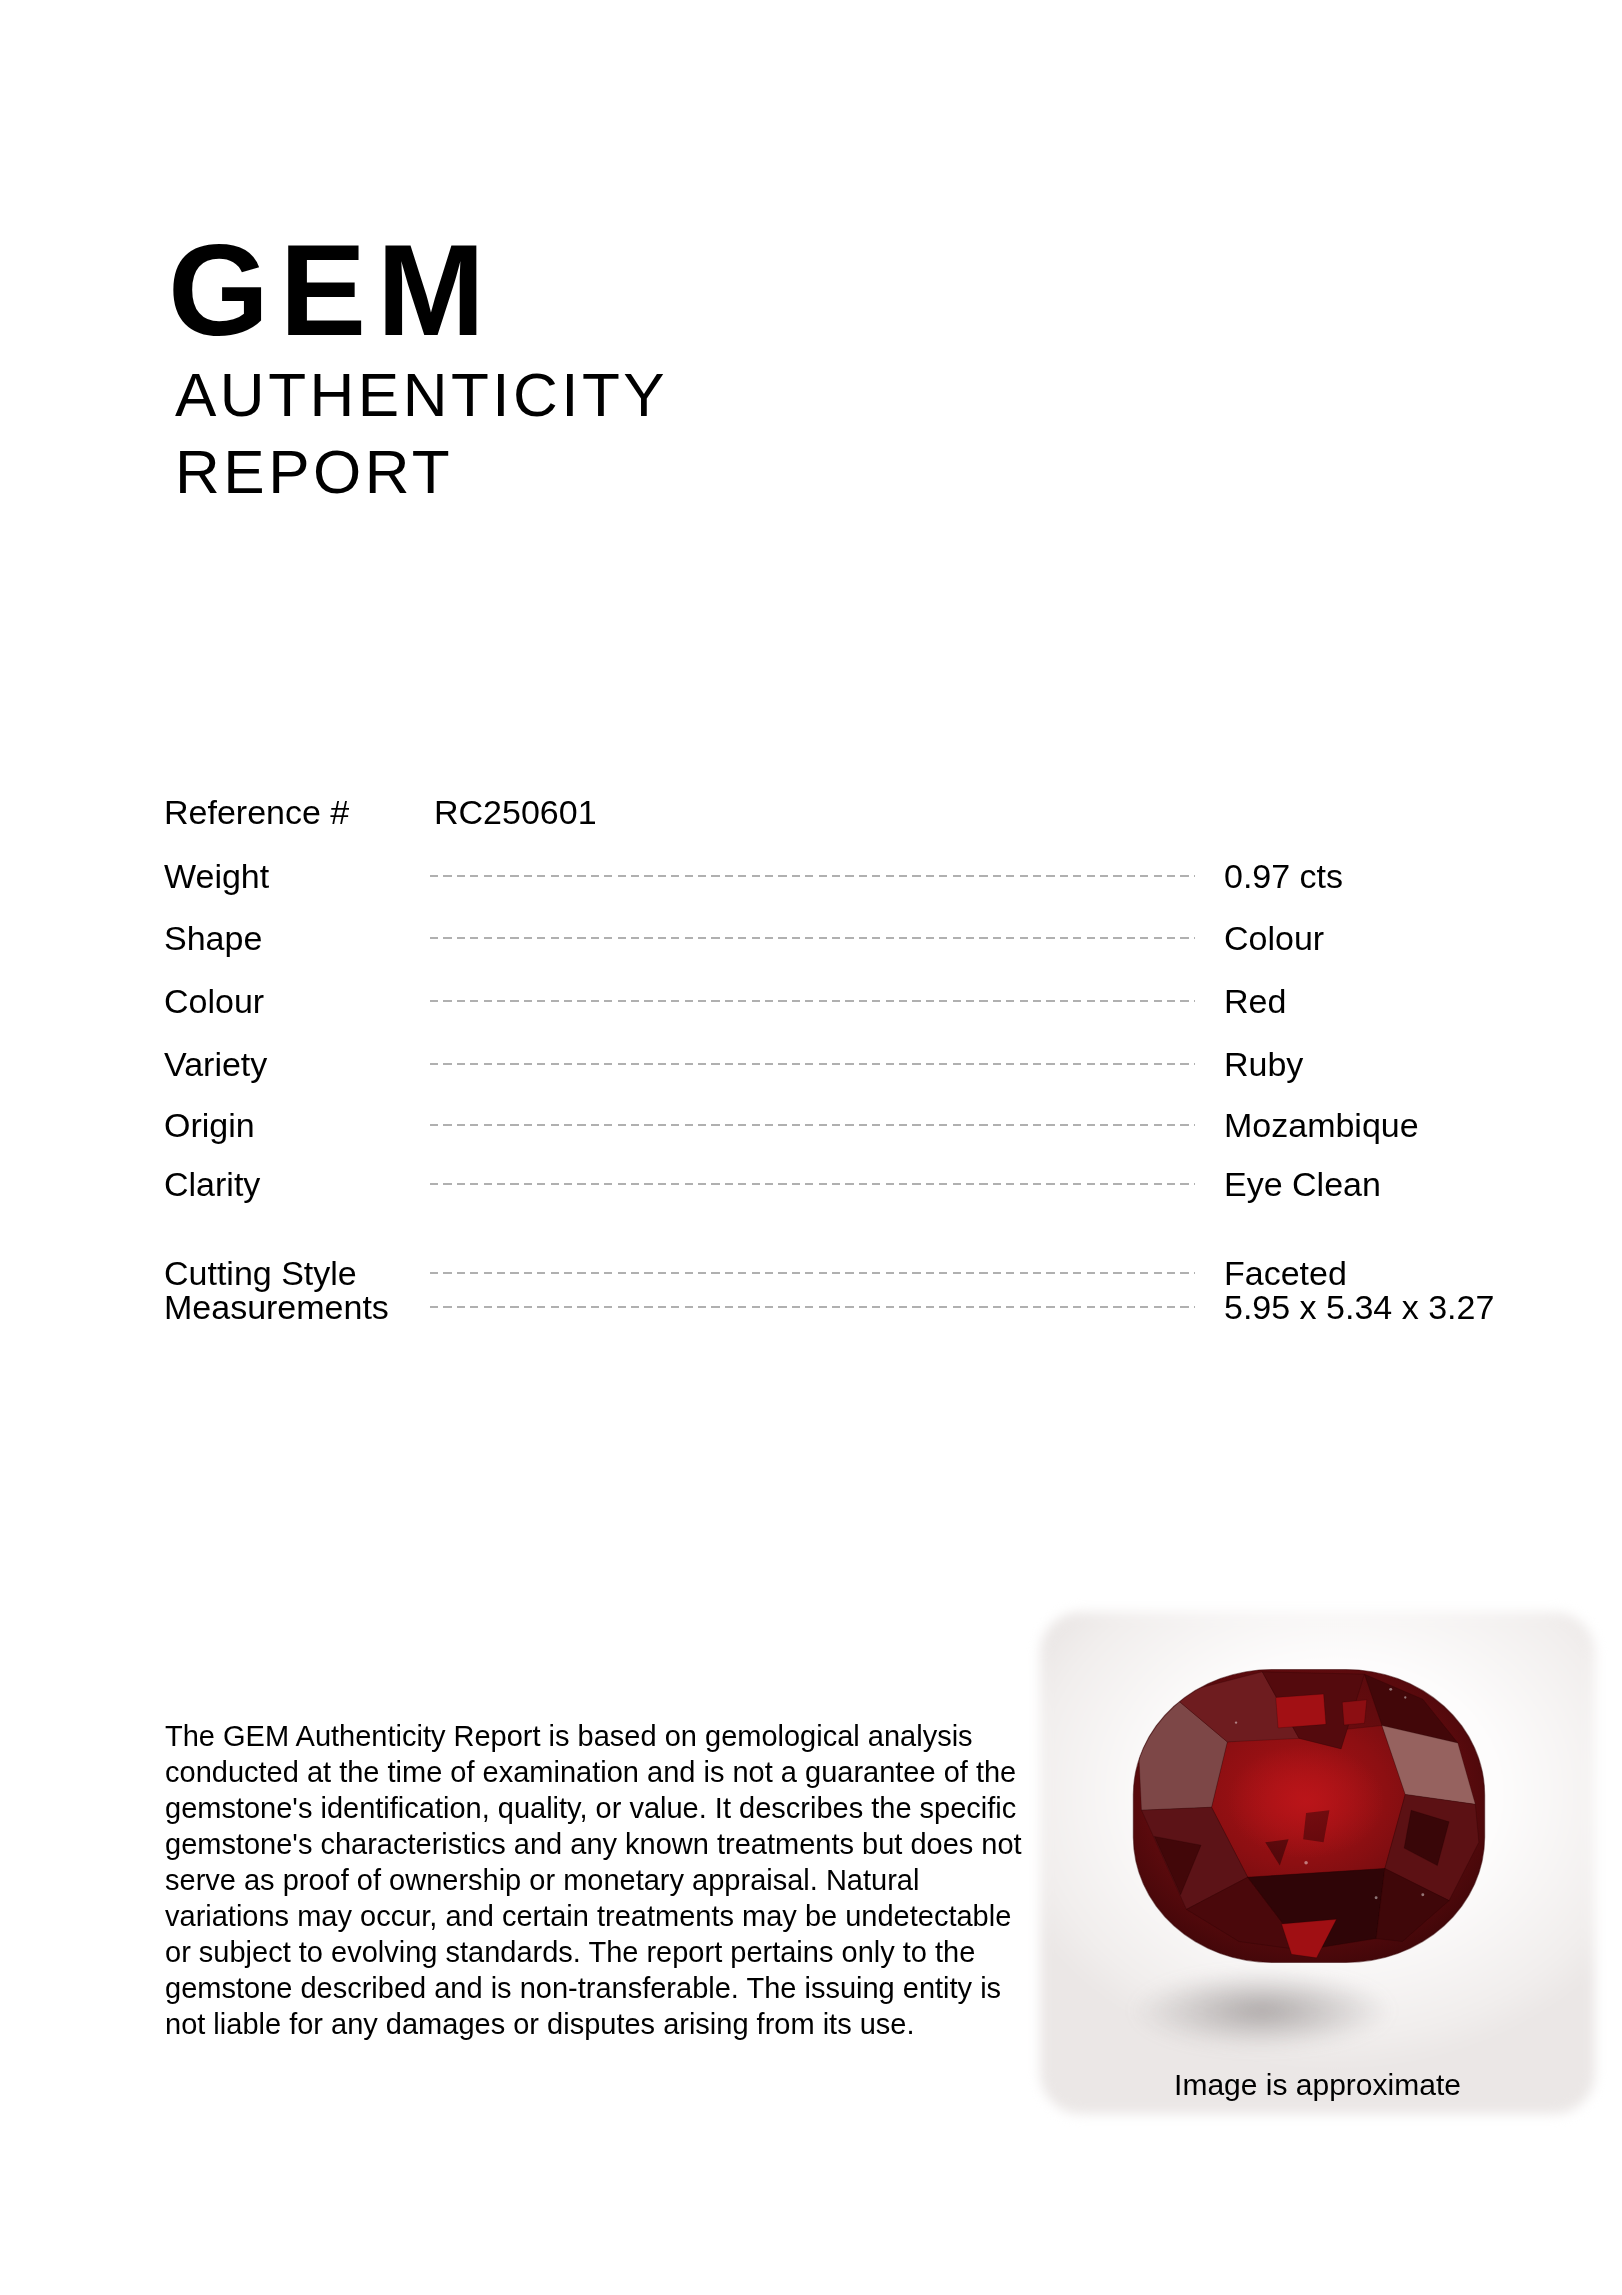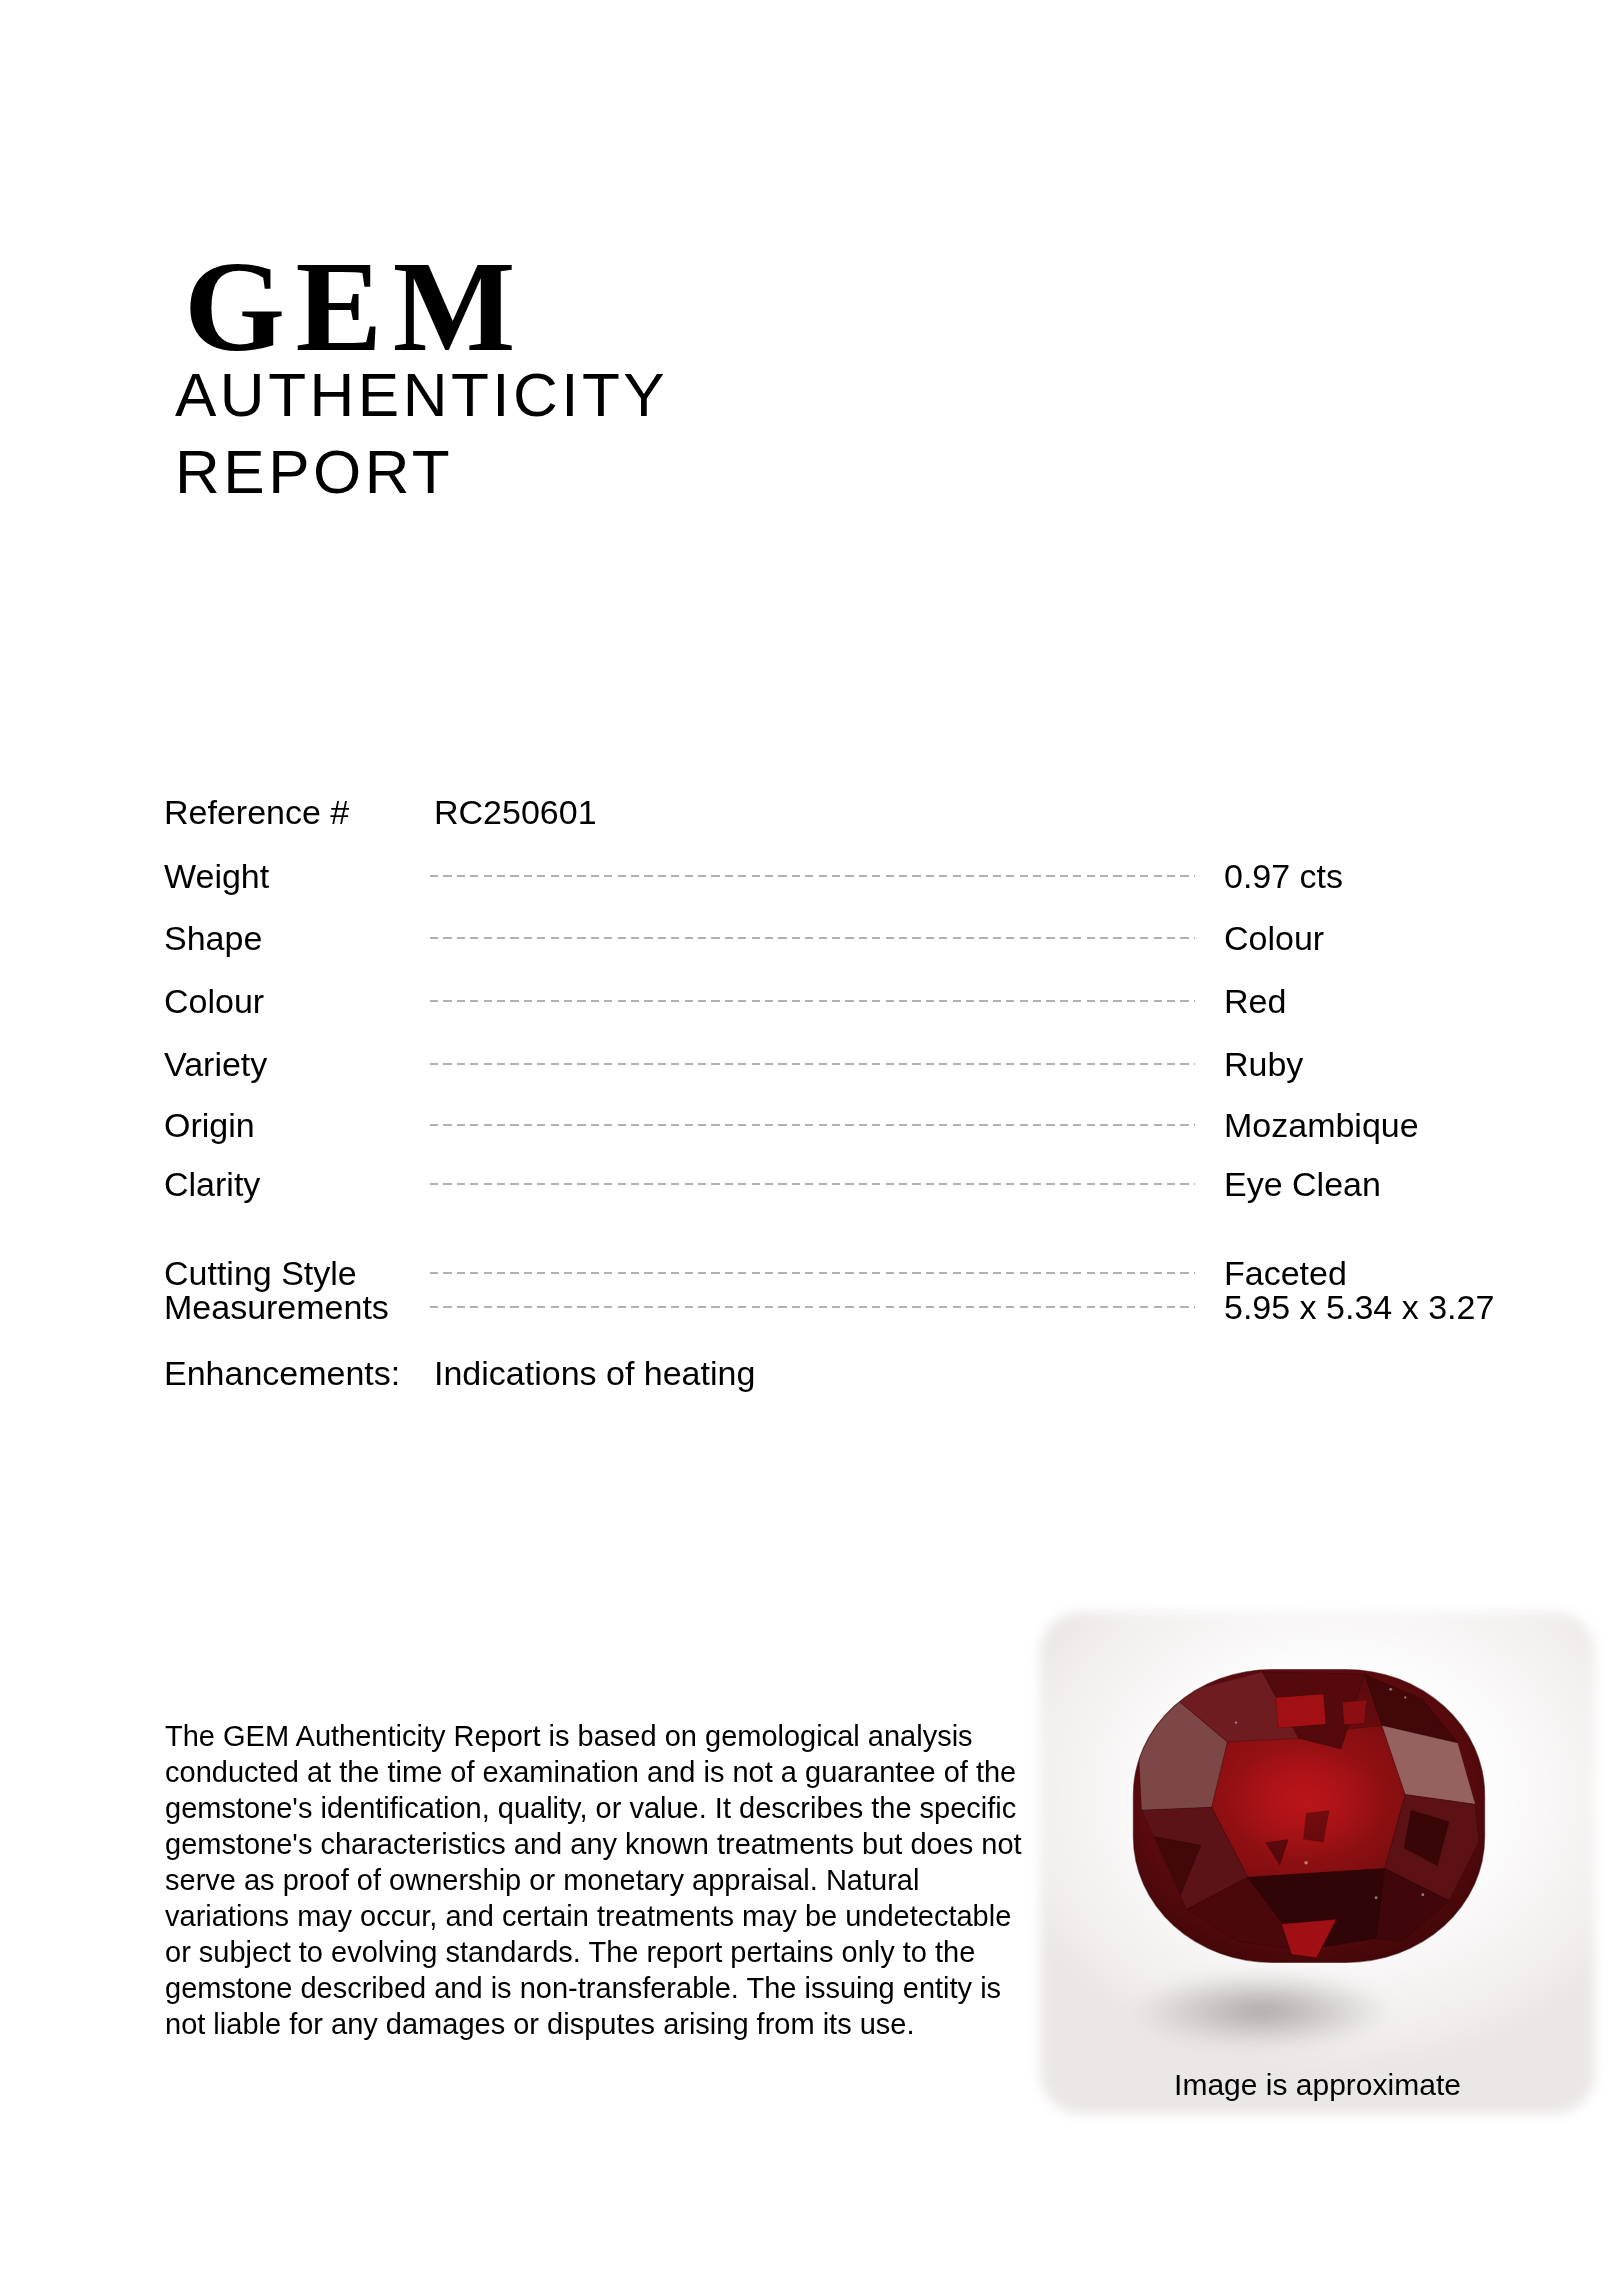--- a/index.html
+++ b/index.html
@@ -6,22 +6,22 @@
   .page{
     position:relative;
     width:1622px;height:2295px;
     background:#ffffff;
     font-family:"Liberation Sans", sans-serif;
     color:#000;
     overflow:hidden;
   }
   .title{
     position:absolute;left:168px;top:225px;
-    margin:16px;
-    font-family:Liberation Serif, serif;
+    margin:0;
+    font-family:Liberation Sans, sans-serif;
     font-weight:bold;
     font-size:130px;line-height:130px;
     letter-spacing:10.5px;
     white-space:pre;
   }
   .subtitle{
     position:absolute;left:175px;top:356px;
     font-size:62px;line-height:77px;
     letter-spacing:3.5px;
     white-space:pre-line;
@@ -118,24 +118,20 @@
         <div class="leader"></div>
         <span class="fvalue">Faceted</span>
       </div>
       <div class="fieldrow" style="top: 1287px; --leader: #b0b0b0;">
         <span class="flabel">Measurements</span>
         <div class="leader"></div>
         <span class="fvalue">5.95 x 5.34 x 3.27</span>
       </div>
     </div>
 
-  <div class="row-enh">
-    <span class="flabel">Enhancements:</span>
-    <span class="fvalue">Indications of heating</span>
-  </div>
 
 
   <p class="disclaimer">The GEM Authenticity Report is based on gemological analysis
 conducted at the time of examination and is not a guarantee of the
 gemstone's identification, quality, or value. It describes the specific
 gemstone's characteristics and any known treatments but does not
 serve as proof of ownership or monetary appraisal. Natural
 variations may occur, and certain treatments may be undetectable
 or subject to evolving standards. The report pertains only to the
 gemstone described and is non-transferable. The issuing entity is

